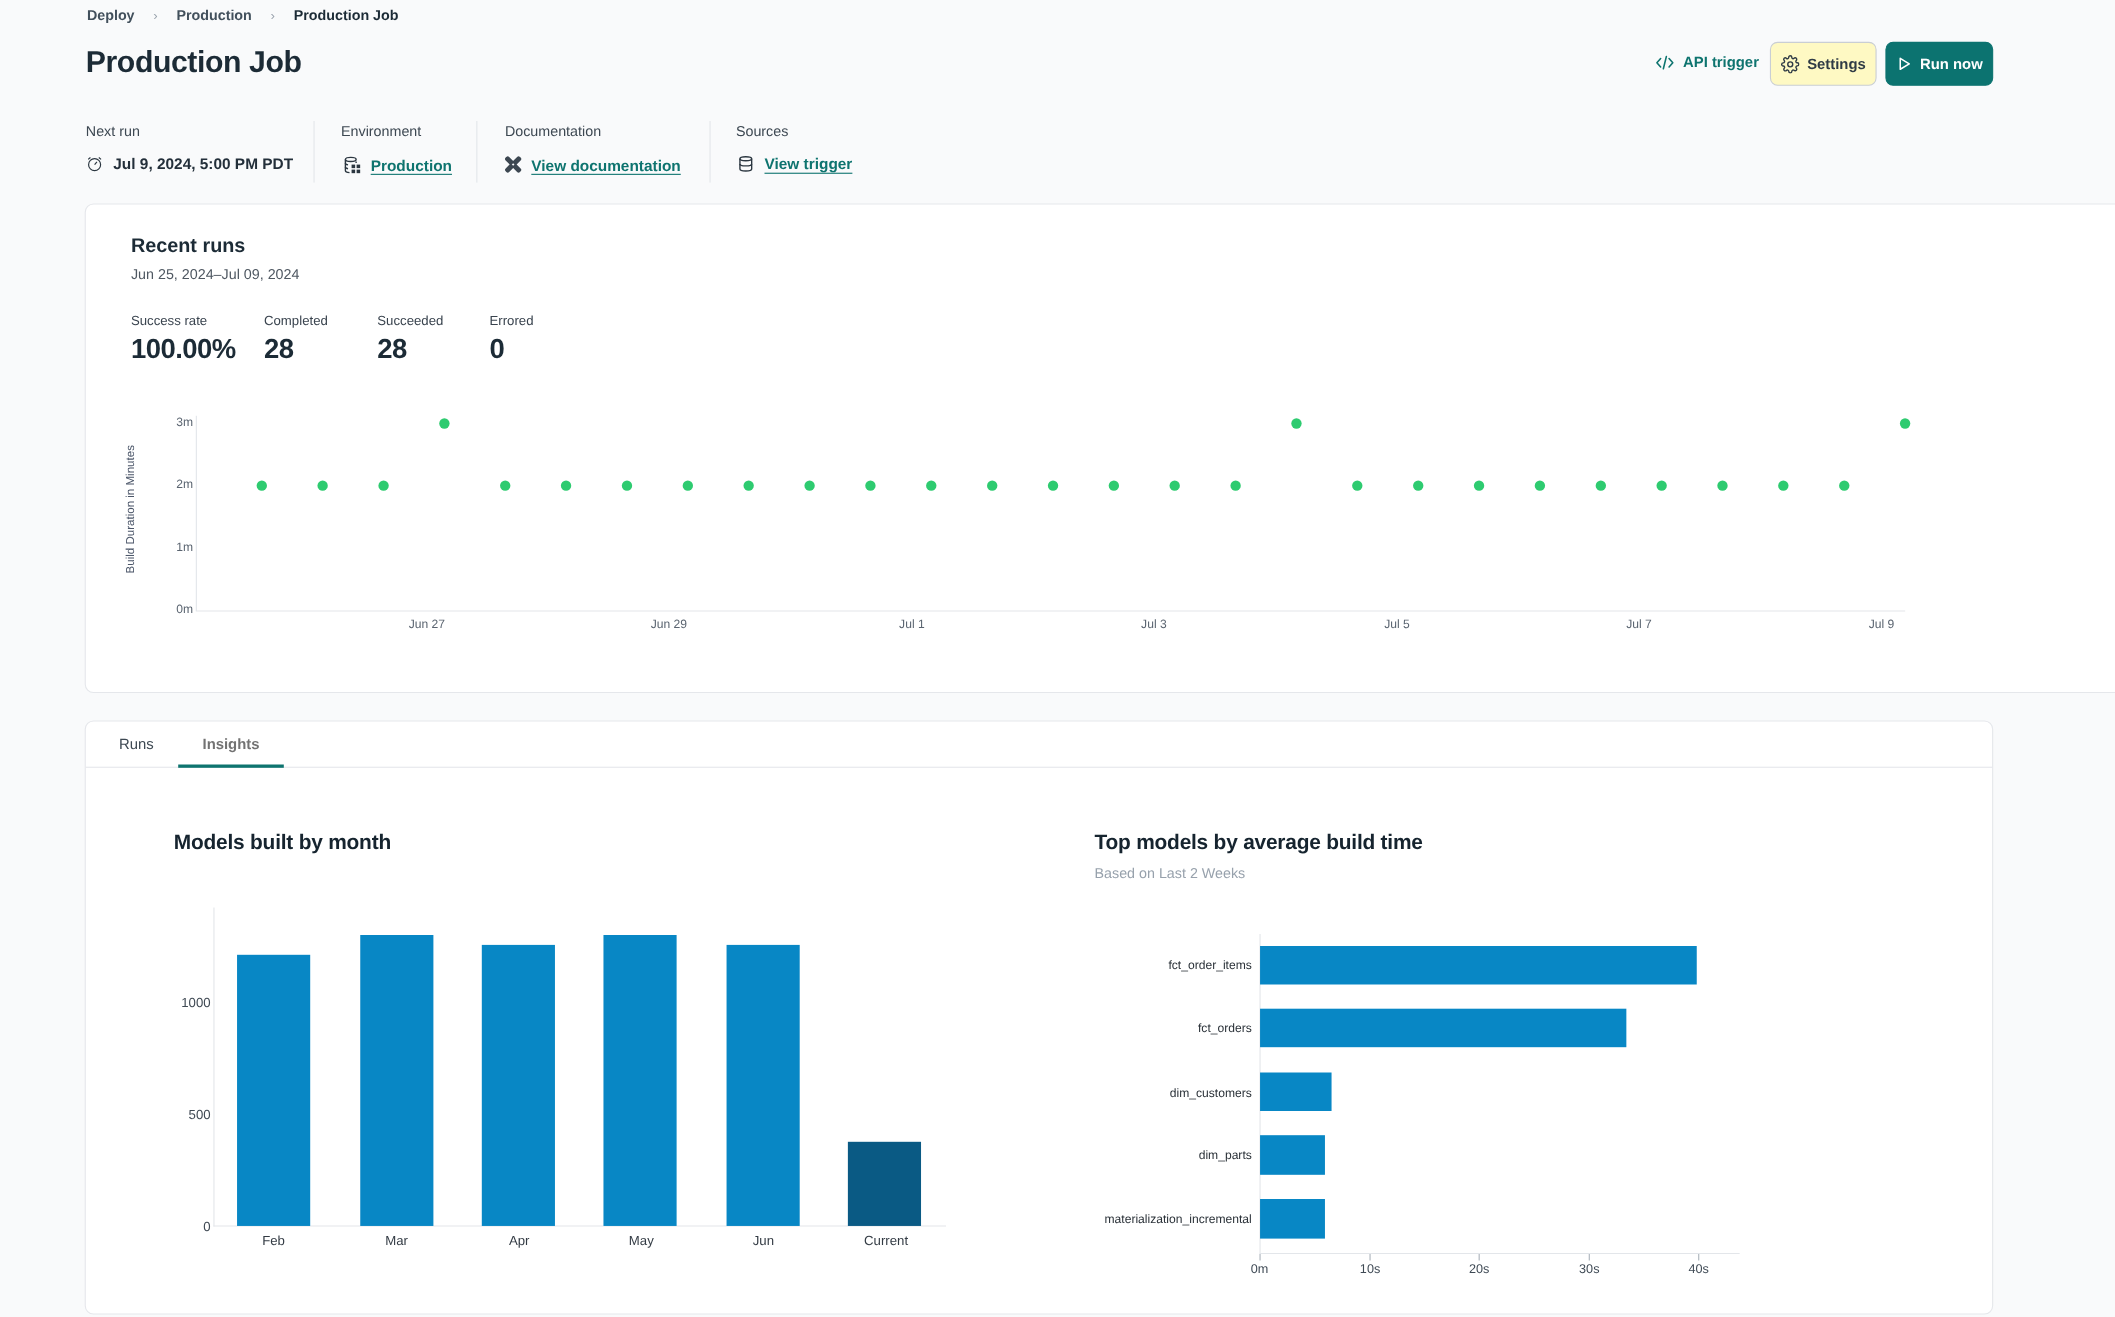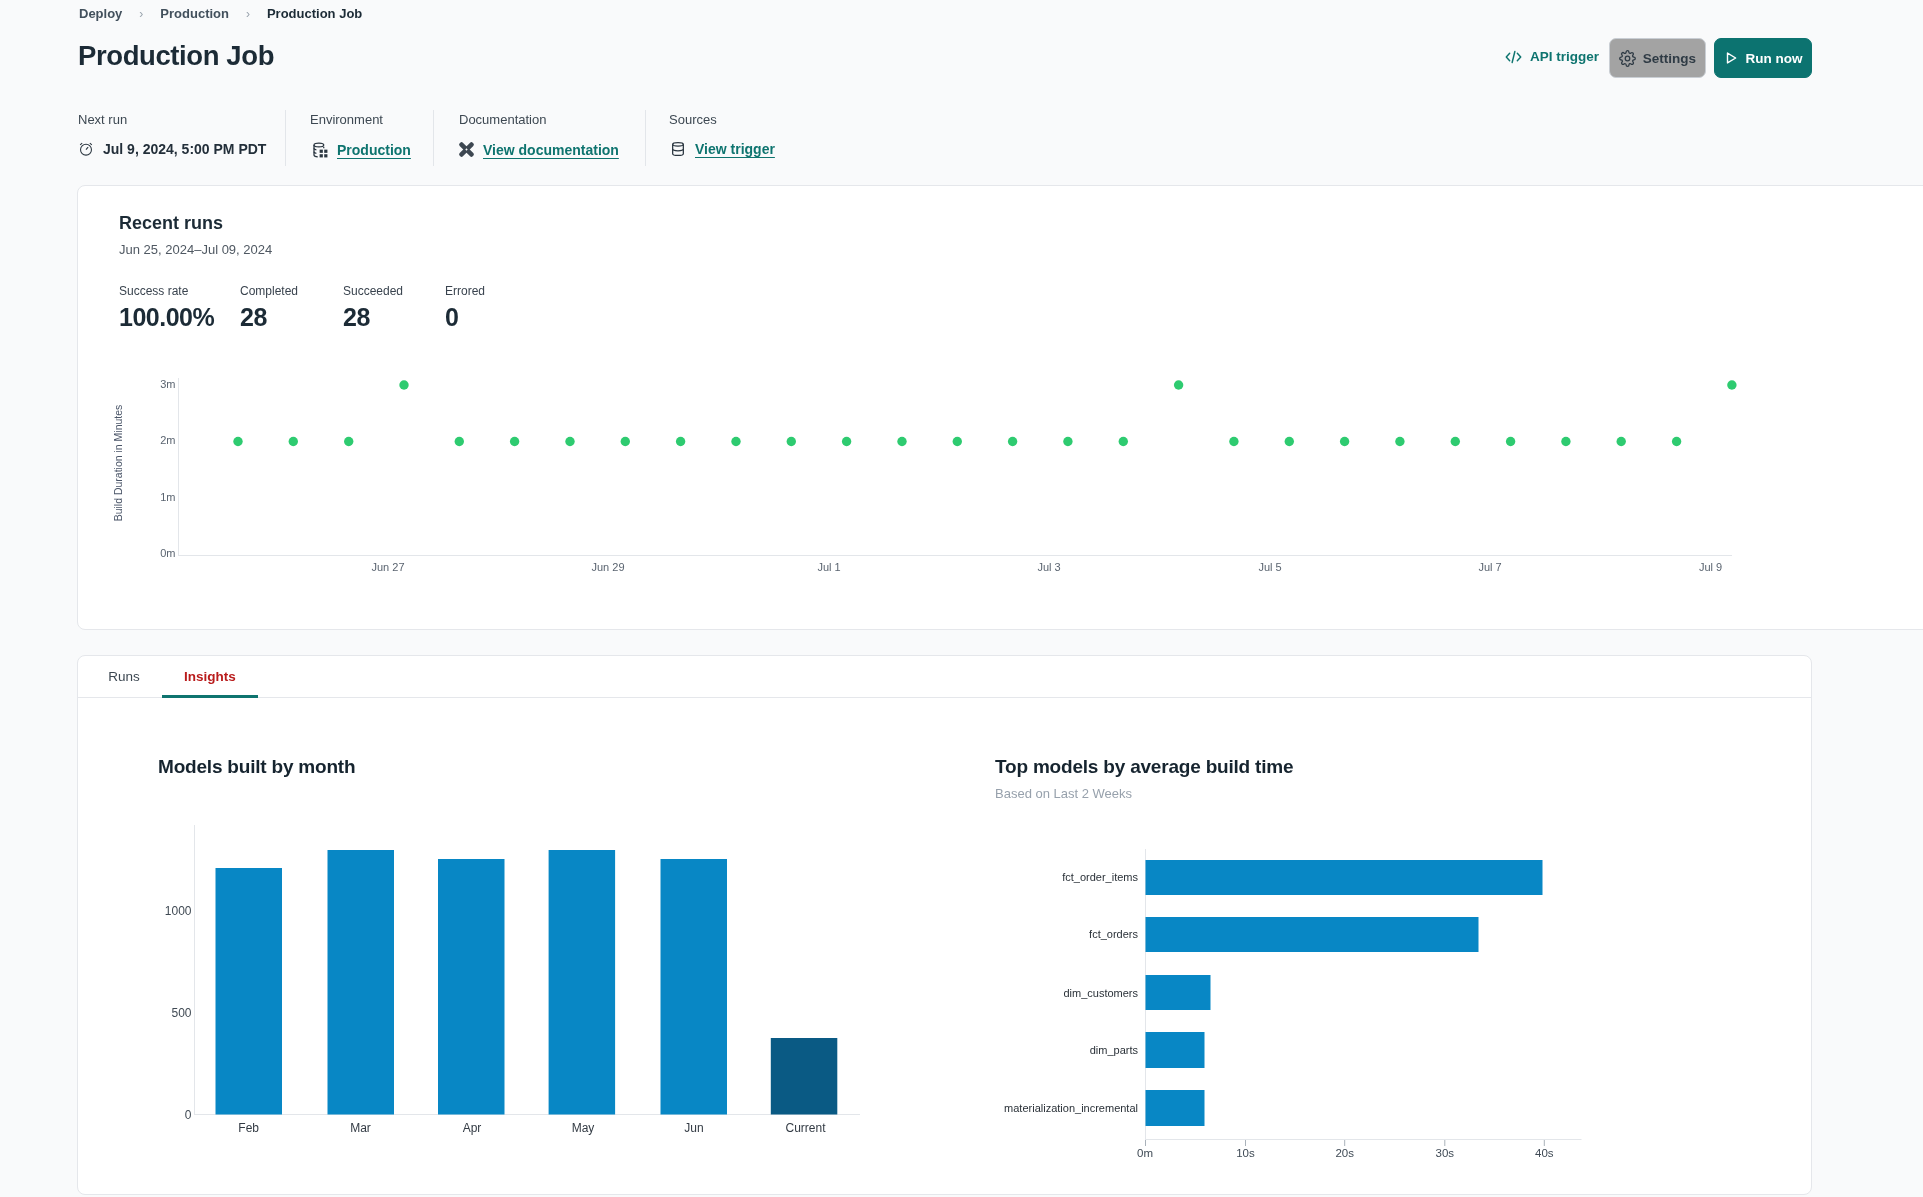--- a/index.html
+++ b/index.html
@@ -6,31 +6,31 @@
 html,body { width:1923px; height:1197px; background:#f9fafb; font-family:"Liberation Sans", sans-serif; color:#1c2b36; overflow:hidden; }
 .abs { position:absolute; }
 a { color:#0e746f; text-decoration:underline; text-underline-offset:3px; }
 .card { position:absolute; background:#fff; border:1px solid #e5e7eb; border-radius:8px; }
 .crumb { position:absolute; left:79px; top:6px; font-size:13px; font-weight:700; color:#42505c; }
 .crumb span.sep { color:#9aa3ad; font-weight:400; margin:0 17px; font-size:12px; }
 .crumb .last { color:#1c2b36; }
 h1 { position:absolute; left:78px; top:40px; font-size:27.5px; font-weight:700; color:#1c2b36; letter-spacing:-0.4px; }
 .apitrigger { position:absolute; left:1505px; top:49px; font-size:13.5px; font-weight:700; color:#0e746f; display:flex; align-items:center; }
 .btn { position:absolute; top:38px; height:40px; border-radius:7px; font-size:13.5px; font-weight:700; display:flex; align-items:center; justify-content:center; }
-.btn-settings { left:1609px; width:97px; background:#a3a3a3; border:1px solid #c9ced4; color:#2f3b45; }
+.btn-settings { left:1609px; width:97px; background:#fef9c3; border:1px solid #c9ced4; color:#2f3b45; }
 .btn-run { left:1714px; width:98px; background:#0c7370; color:#fff; border:1px solid #0c7370; }
 .metalabel { position:absolute; top:112px; font-size:13px; color:#3d4852; }
 .metaval { position:absolute; top:141px; font-size:14px; font-weight:700; color:#232f3a; display:flex; align-items:center; }
 .metaval a { font-weight:700; }
 .vdiv { position:absolute; top:110px; height:56px; width:1px; background:#e3e6ea; }
 .icon { display:inline-block; vertical-align:middle; }
 .tabs { position:absolute; left:0; top:0; width:100%; height:42px; border-bottom:1px solid #e5e7eb; }
 .tab { position:absolute; top:0; height:42px; line-height:42px; text-align:center; font-size:13.5px; }
 .tab.runs { left:8px; width:76px; color:#3d4852; font-weight:400; }
-.tab.insights { left:84px; width:96px; color:#b91c1c; font-weight:700; border-bottom:3px solid #0e746f; }
+.tab.insights { left:84px; width:96px; color:#737373; font-weight:700; border-bottom:3px solid #0e746f; }
 .ctitle { position:absolute; font-size:19px; font-weight:700; color:#16242f; letter-spacing:-0.2px; }
 .csub { position:absolute; font-size:13px; color:#97a1ac; }
 .statlbl { position:absolute; font-size:12px; color:#39434e; }
 .statval { position:absolute; font-size:25px; font-weight:700; letter-spacing:-0.5px; color:#1c2b36; }
 svg text { font-family:"Liberation Sans", sans-serif; }
 </style>
 </head>
 <body>
 <div class="crumb">Deploy<span class="sep">›</span>Production<span class="sep">›</span><span class="last">Production Job</span></div>
 <h1>Production Job</h1>

